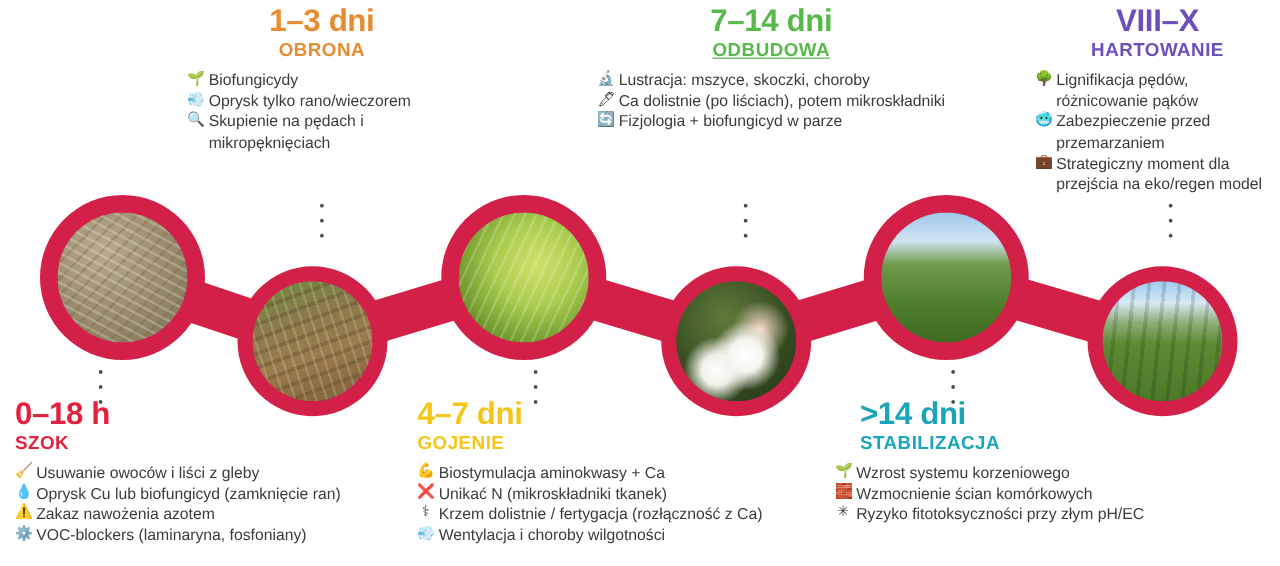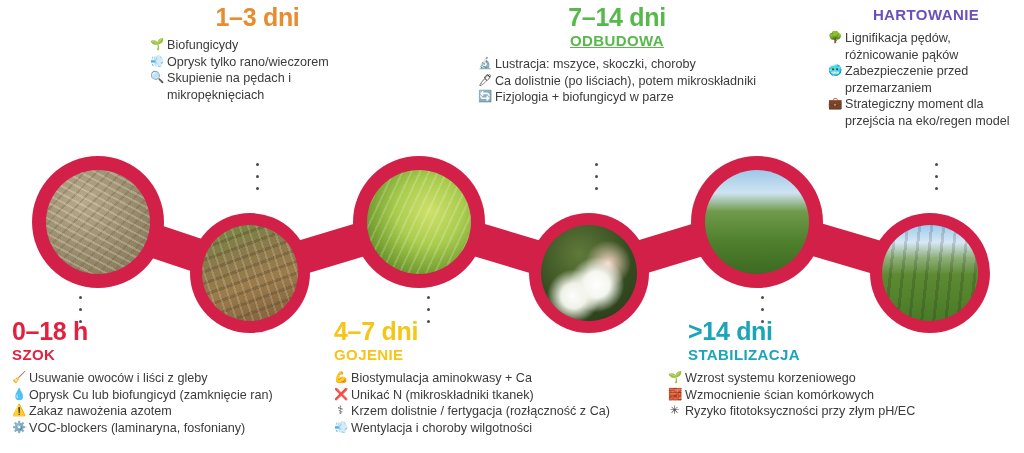--- a/index.html
+++ b/index.html
@@ -162,20 +162,21 @@
       <i></i>
     </div>
   <div class="dots" style="left:760px;top:296px;height:27px;">
       <i></i>
       <i></i>
       <i></i>
     </div>
 
   <div class="blk center" style="left:150px;top:4px;width:215px;">
     <div class="days" style="color: rgb(233, 139, 47);">1–3 dni</div>
+    <div class="phase" style="color: rgb(233, 139, 47);">OBRONA</div>
     <ul>
       <li>
         <span class="ic g">🌱</span>
         <span class="tx">Biofungicydy</span>
       </li>
       <li>
         <span class="ic g">💨</span>
         <span class="tx">Oprysk tylko rano/wieczorem</span>
       </li>
       <li>
@@ -198,20 +199,21 @@
         <span class="tx">Ca dolistnie (po liściach), potem mikroskładniki</span>
       </li>
       <li>
         <span class="ic g">🔄</span>
         <span class="tx">Fizjologia + biofungicyd w parze</span>
       </li>
     </ul>
   </div>
 
   <div class="blk" style="left:828px;top:4px;width:196px;text-align:center;">
+    <div class="days" style="color: rgb(107, 79, 187);">VIII–X</div>
     <div class="phase" style="color: rgb(107, 79, 187);">HARTOWANIE</div>
     <ul style="text-align:left;">
       <li>
         <span class="ic g">🌳</span>
         <span class="tx">Lignifikacja pędów, różnicowanie pąków</span>
       </li>
       <li>
         <span class="ic g">🥶</span>
         <span class="tx">Zabezpieczenie przed przemarzaniem</span>
       </li>

